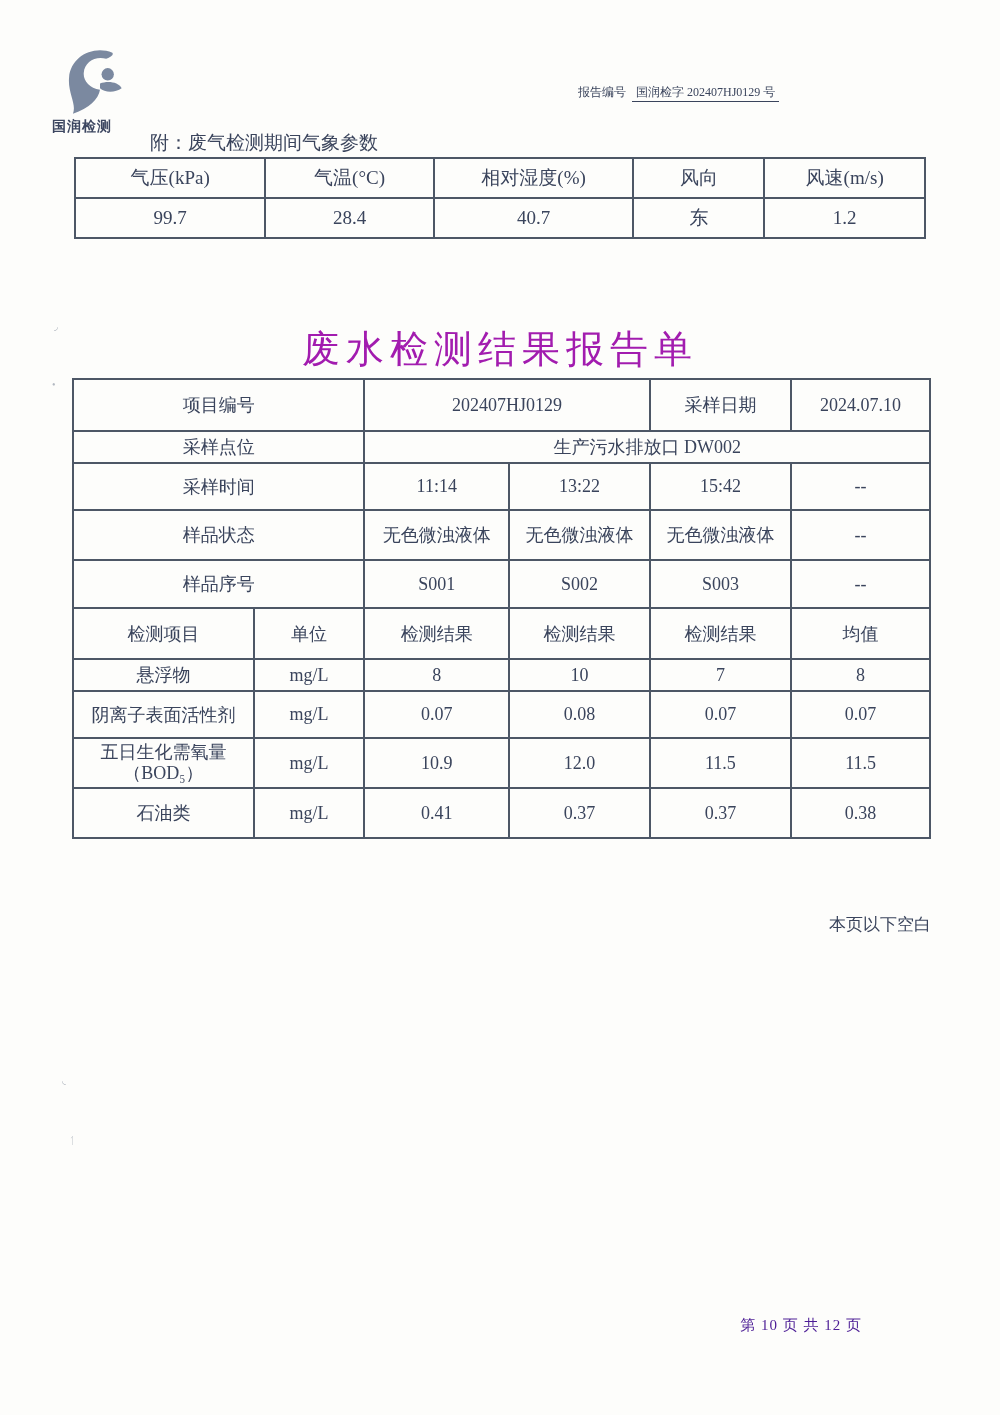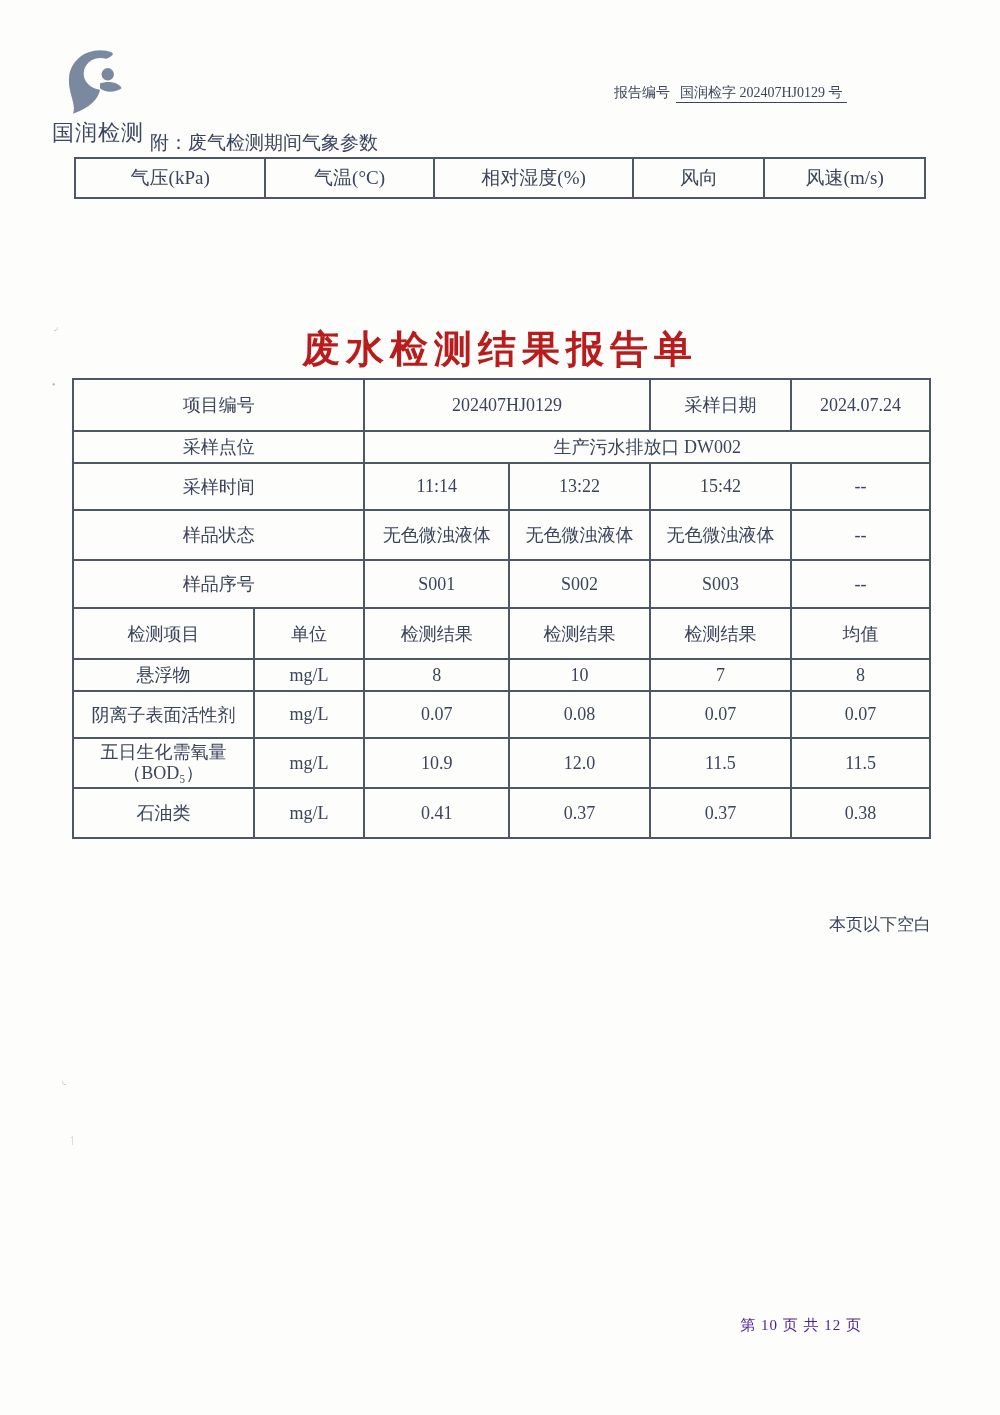--- a/index.html
+++ b/index.html
@@ -8,33 +8,33 @@
     width:1000px;height:1415px;
     margin:0 auto;
     background:#fdfdfb;
     font-family:"Liberation Serif","DejaVu Serif",serif;
     color:#3a445c;
     overflow:hidden;
   }
   
   .logo{position:absolute;left:52px;top:48px;width:110px;text-align:left;}
   .logo svg{display:block;margin-left:8px;}
-  .logo-text{font-weight:normal;font-size:22px;letter-spacing:1px;color:#3c4660;margin-top:2px;}
-  .report-no{position:absolute;left:578px;top:84px;font-size:14px;white-space:nowrap;margin-left:36px;}
+  .logo-text{font-weight:bold;font-size:14px;letter-spacing:1px;color:#3c4660;margin-top:2px;}
+  .report-no{position:absolute;left:578px;top:84px;font-size:12px;white-space:nowrap;}
   .report-no .rn-value{border-bottom:1.5px solid #3a445c;padding:0 4px 2px 4px;margin-left:6px;}
   .attach-line{position:absolute;left:150px;top:130px;font-size:19px;}
   
   table{border-collapse:collapse;table-layout:fixed;font-family:Liberation Serif, serif;}
   td,th{border:2px solid #4d5766;text-align:center;vertical-align:middle;padding:0 4px;
         font-weight:normal;overflow:hidden;}
   .weather-table{position:absolute;left:74px;top:157px;width:852px;font-size:19px;}
   .weather-table td{height:38px;}
   
   .main-title{position:absolute;left:0;top:324px;width:1000px;text-align:center;
-              font-size:38px;font-weight:bold;letter-spacing:6px;color:#b91c1c;}
+              font-size:38px;font-weight:normal;letter-spacing:6px;color:#a21caf;}
   
   .report-table{position:absolute;left:72px;top:378px;width:859px;font-size:18px;}
   .report-table .sub-line{display:block;line-height:1.15;}
   .blank-note{position:absolute;left:72px;top:913px;width:859px;text-align:right;font-size:17px;}
   
   .page-footer{position:absolute;top:1316px;right:138px;font-size:15px;color:#4c1d95;letter-spacing:1px;}
   
   .speck{position:absolute;color:#9aa2ae;opacity:.75;font-size:10px;line-height:1;}
 </style>
 </head>
@@ -69,40 +69,47 @@
         <col style="width:18.9%">
     </colgroup>
     <tbody>
         <tr>
       <td>气压(kPa)</td>
       <td>气温(°C)</td>
       <td>相对湿度(%)</td>
       <td>风向</td>
       <td>风速(m/s)</td>
     </tr>
+    <tr>
+      <td>99.7</td>
+      <td>28.4</td>
+      <td>40.7</td>
+      <td>东</td>
+      <td>1.2</td>
+    </tr>
   </tbody>
     </table>
 
   <div class="main-title">废水检测结果报告单</div>
 
   <table class="report-table">
     <colgroup>
       <col style="width:21.1%">
         <col style="width:12.9%">
         <col style="width:16.9%">
       <col style="width:16.4%">
         <col style="width:16.5%">
         <col style="width:16.2%">
     </colgroup>
     <tbody>
         <tr style="height:52px">
       <td colspan="2">项目编号</td>
       <td colspan="2">202407HJ0129</td>
       <td>采样日期</td>
-      <td>2024.07.24</td>
+      <td>2024.07.10</td>
     </tr>
     <tr style="height:32px">
       <td colspan="2">采样点位</td>
       <td colspan="4">生产污水排放口 DW002</td>
     </tr>
     <tr style="height:47px">
       <td colspan="2">采样时间</td>
       <td>11:14</td>
       <td>13:22</td>
       <td>15:42</td>

